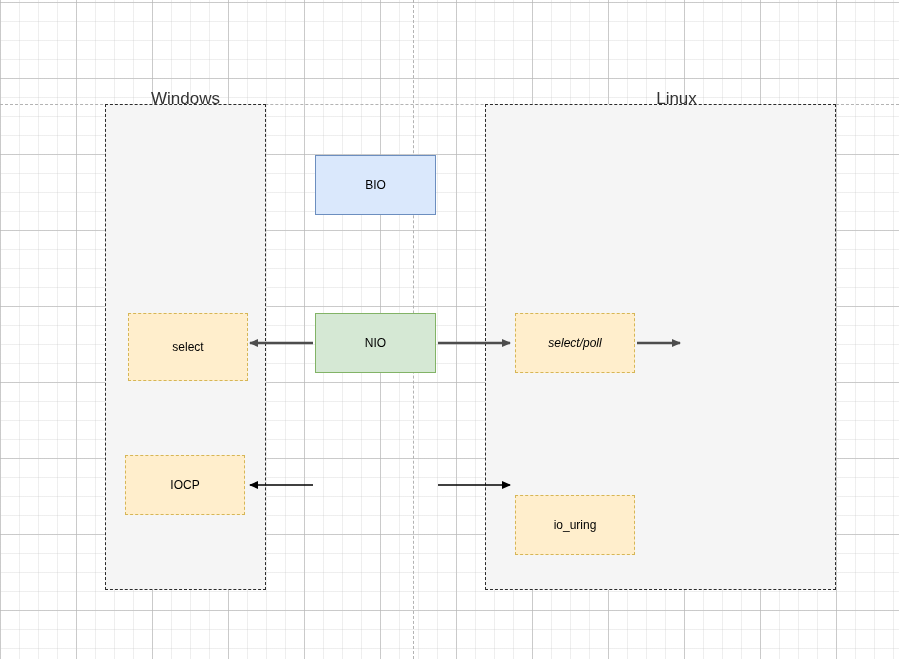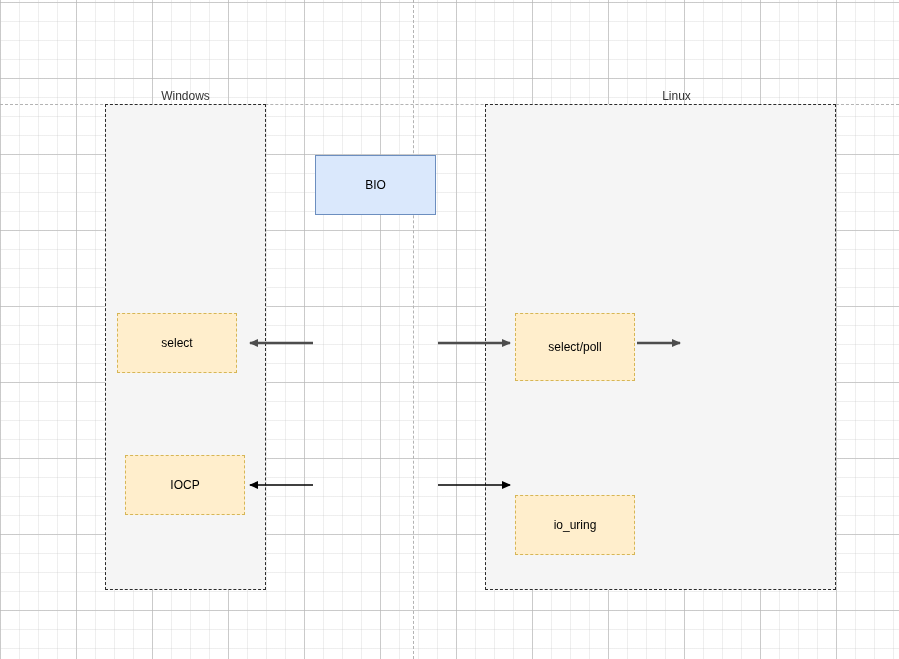--- a/index.html
+++ b/index.html
@@ -49,21 +49,21 @@
   
   .container-box {
     position: absolute;
     background: #f5f5f5;
     border: 1.5px dashed #2b2b2b;
     box-sizing: border-box;
   }
   .container-label {
     position: absolute;
     text-align: center;
-    font-size: 12px;
+    font-size: 17px;
     color: #333333;
     white-space: nowrap;
   }
 
   
   .node {
     position: absolute;
     box-sizing: border-box;
     display: flex;
     align-items: center;
@@ -130,24 +130,25 @@
 
     <line x1="637" y1="343" x2="680" y2="343" stroke="#4d4d4d" stroke-width="2.4" marker-end="url(#ah-gray)"></line>
 
     <line x1="313" y1="485" x2="250" y2="485" stroke="#000000" stroke-width="1.3" marker-end="url(#ah-black)"></line>
 
     <line x1="438" y1="485" x2="510" y2="485" stroke="#000000" stroke-width="1.3" marker-end="url(#ah-black)"></line>
   </svg>
 
   <div class="node node-blue" style="left:315px; top:155px; width:121px; height:60px;">BIO</div>
 
+  <div class="node node-green" style="left:315px; top:313px; width:121px; height:60px;">NIO</div>
 
 
-  <div class="node node-yellow" style="left:117px; top:313px; width:120px; height:60px;">select</div>
+  <div class="node node-yellow" style="left:128px; top:313px; width:120px; height:68px;">select</div>
 
   <div class="node node-yellow" style="left:125px; top:455px; width:120px; height:60px;">IOCP</div>
 
-  <div class="node node-yellow" style="left:515px; top:313px; width:120px; height:68px;">select/poll</div>
+  <div class="node node-yellow" style="left:515px; top:313px; width:120px; height:60px;font-style:italic;">select/poll</div>
 
 
   <div class="node node-yellow" style="left:515px; top:455px; width:120px; height:60px;margin-top:40px;">io_uring</div>
 
 </div>
 
 </body></html>

